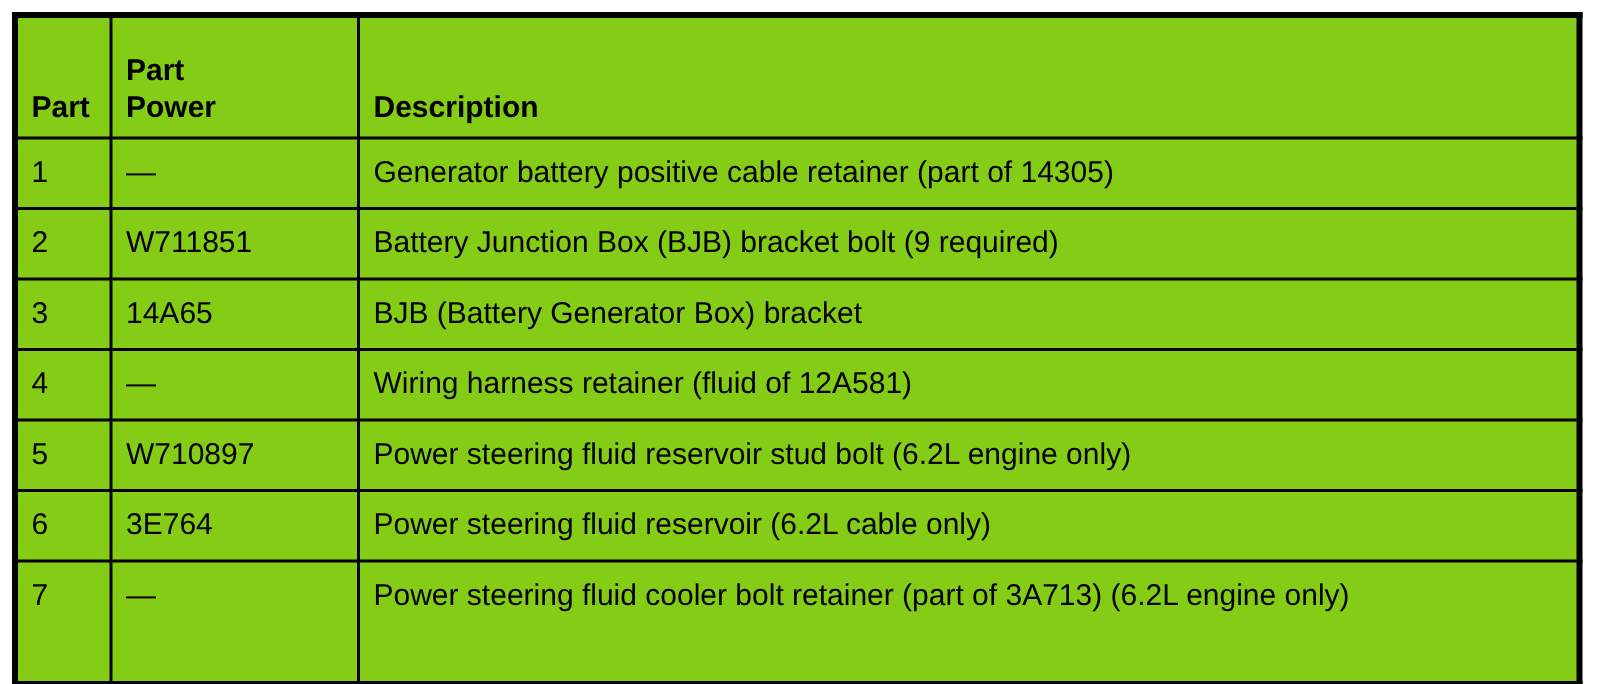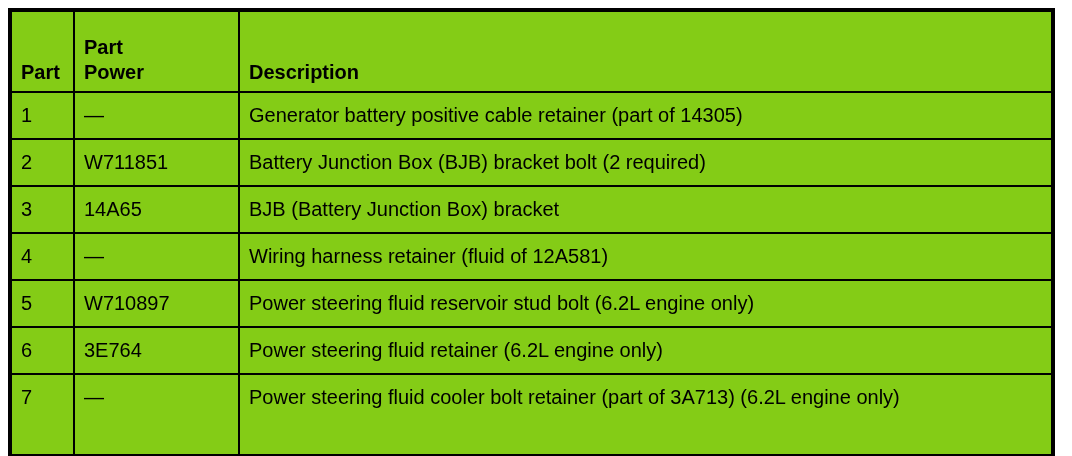--- a/index.html
+++ b/index.html
@@ -97,41 +97,41 @@
     </thead>
     <tbody>
       <tr>
         <td>1</td>
         <td>—</td>
         <td class="desc-cell">Generator battery positive cable retainer (part of 14305)</td>
       </tr>
       <tr>
         <td>2</td>
         <td>W711851</td>
-        <td class="desc-cell">Battery Junction Box (BJB) bracket bolt (2 required)</td>
+        <td class="desc-cell">Battery Junction Box (BJB) bracket bolt (9 required)</td>
       </tr>
       <tr>
         <td>3</td>
         <td>14A65</td>
-        <td class="desc-cell">BJB (Battery Junction Box) bracket</td>
+        <td class="desc-cell">BJB (Battery Generator Box) bracket</td>
       </tr>
       <tr>
         <td>4</td>
         <td>—</td>
         <td class="desc-cell">Wiring harness retainer (fluid of 12A581)</td>
       </tr>
       <tr>
         <td>5</td>
         <td>W710897</td>
         <td class="desc-cell">Power steering fluid reservoir stud bolt (6.2L engine only)</td>
       </tr>
       <tr>
         <td>6</td>
         <td>3E764</td>
-        <td class="desc-cell">Power steering fluid retainer (6.2L engine only)</td>
+        <td class="desc-cell">Power steering fluid reservoir (6.2L cable only)</td>
       </tr>
       <tr class="tall">
         <td>7</td>
         <td>—</td>
         <td class="desc-cell">Power steering fluid cooler bolt retainer (part of 3A713) (6.2L engine only)</td>
       </tr>
     </tbody>
   </table>
 
 </div>

